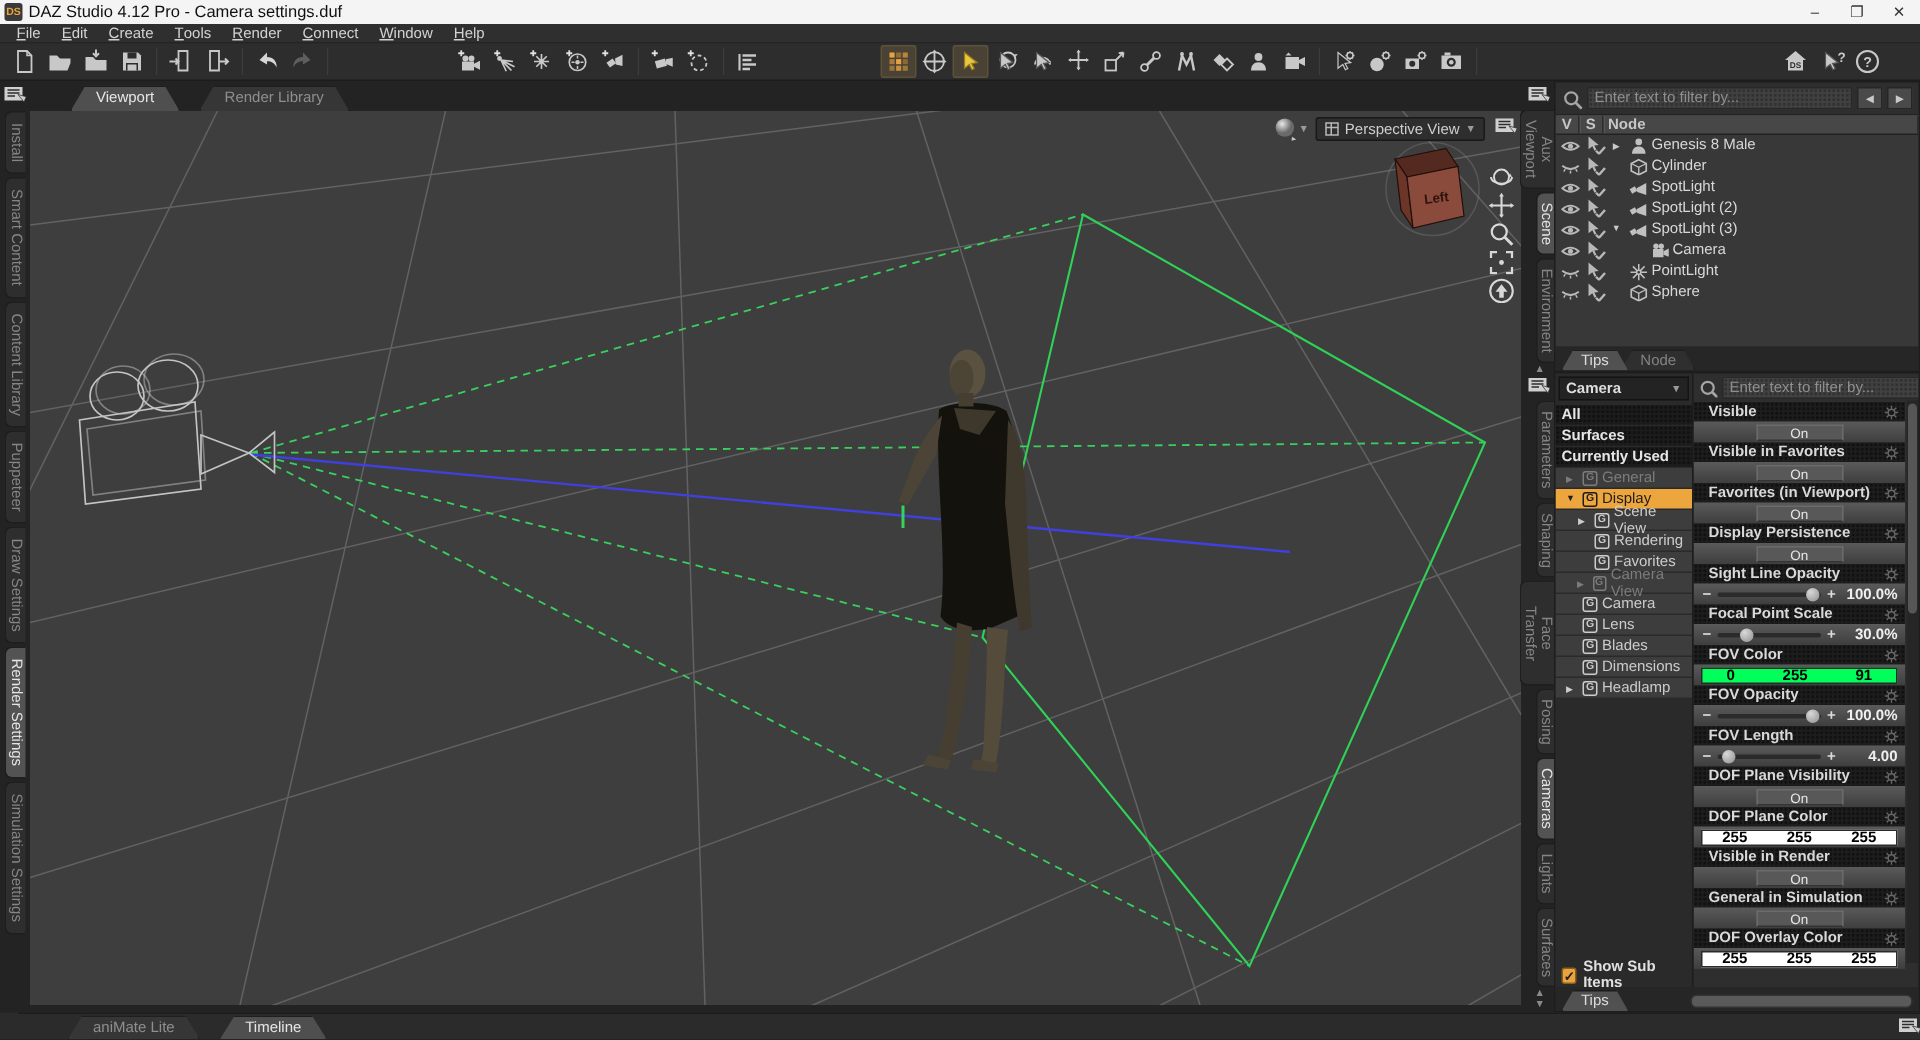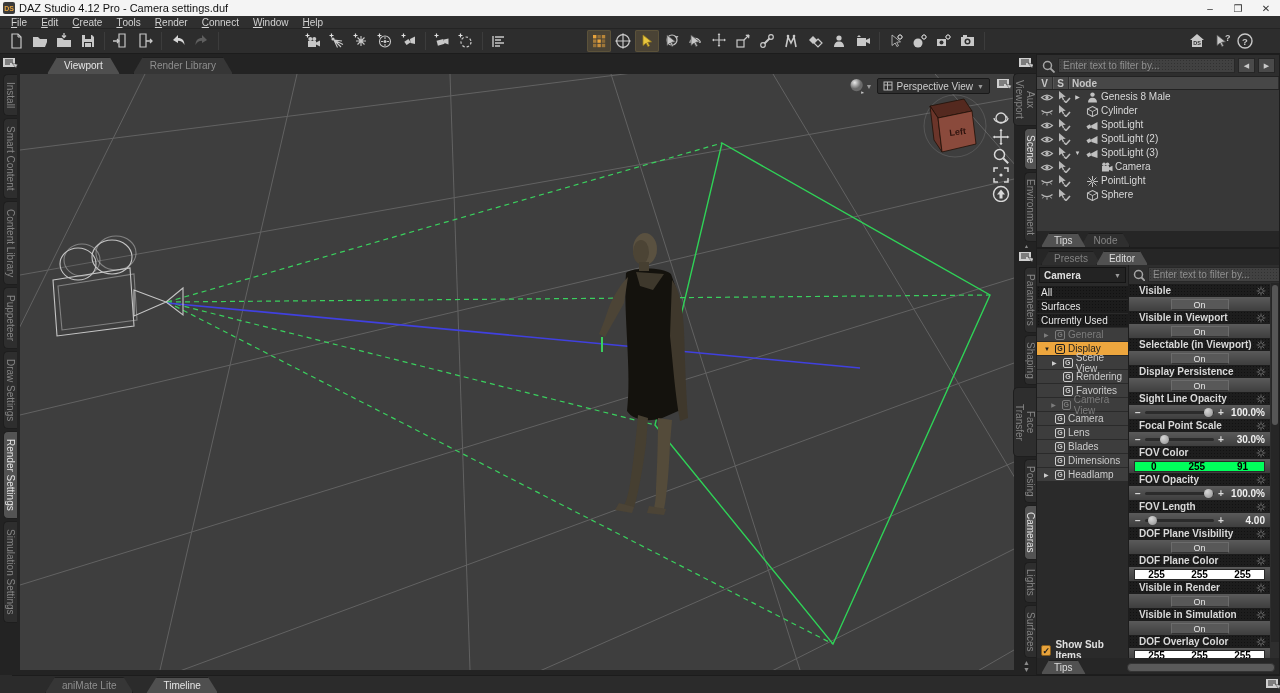--- a/index.html
+++ b/index.html
@@ -82,21 +82,21 @@
   .mini-tabs { height:16px; background:#262626; display:flex; align-items:flex-end; padding-left:4px; }
   .mini-tab { height:14px; padding:1px 12px 0 12px; background:#2f2f2f; color:#838383; border:1px solid #1d1d1d; border-bottom:none; clip-path:polygon(8px 0, calc(100% - 8px) 0, 100% 100%, 0 100%); margin-right:-5px; font-size:10px; }
   .mini-tab.active { background:#515151; color:#dcdcdc; z-index:2;margin-top:48px; }
 
   
   #g2-body { flex:1; display:flex; overflow:hidden; }
   #cat-col { width:92px; display:flex; flex-direction:column; background:#2a2a2a; border-right:1px solid #1d1d1d; }
   #scope-dd { height:16px; margin:2px 2px 3px 2px; background:#232323; border:1px solid #141414; display:flex; align-items:center; padding:0 4px; color:#dedede; font-weight:bold; }
   #scope-dd .dd-arrow { margin-left:auto; }
   .cat-row { height:13px; margin-bottom:1px; display:flex; align-items:center; gap:3px; padding-left:4px; background:#3d3d3d; color:#cccccc; }
-  .cat-row.plain { background:#1c1c1c; color:#e6e6e6; font-weight:normal; background-image:radial-gradient(#00000066 1px, transparent 1px); background-size:3px 3px; }
+  .cat-row.plain { background:#1c1c1c; color:#e6e6e6; font-weight:bold; background-image:radial-gradient(#00000066 1px, transparent 1px); background-size:3px 3px; }
   .cat-row.selected { background:#eda63e; color:#1d1d1d; }
   .cat-row.dim { color:#7c7c7c; }
   .cat-row .expander { width:8px; font-size:6px; }
   .cat-row .gicon { width:10px; height:10px; border:1px solid currentColor; border-radius:2px; display:flex; align-items:center; justify-content:center; font-size:7px; font-weight:bold; }
   #show-sub { margin-top:auto; height:16px; display:flex; align-items:center; gap:4px; padding-left:4px; color:#e0e0e0; font-weight:bold; }
   #show-sub .chk { width:11px; height:11px; background:#e9a43c; border:1px solid #8a5f1d; border-radius:2px; color:#222; font-size:9px; line-height:10px; text-align:center; font-weight:bold; }
 
   #prop-col { flex:1; position:relative; display:flex; flex-direction:column; overflow:hidden; }
   #prop-filter { display:flex; align-items:center; gap:3px; padding:2px 10px 2px 3px; }
   #props { flex:1; overflow:hidden; margin-right:9px; }
@@ -813,24 +813,20 @@
             <div class="vtab" style="margin: 1px 0px 1px 2px; padding: 6px 0px;">Parameters</div>
             <div class="vtab" style="margin: 1px 0px 1px 2px; padding: 6px 0px;">Shaping</div>
             <div class="vtab" style="margin: 1px 0px 1px 2px; padding: 6px 0px;">Face Transfer</div>
             <div class="vtab" style="margin: 1px 0px 1px 2px; padding: 6px 0px;">Posing</div>
             <div class="vtab active" style="margin: 1px 0px 1px 2px; padding: 6px 0px;">Cameras</div>
             <div class="vtab" style="margin: 1px 0px 1px 2px; padding: 6px 0px;">Lights</div>
             <div class="vtab" style="margin: 1px 0px 1px 2px; padding: 6px 0px;">Surfaces</div>
             <div class="strip-arrows">▲<br>▼</div>
           </div>
         <div class="dock-content">
-          <div class="mini-tabs" id="g2-tabs">
-              <div class="mini-tab">Presets</div>
-              <div class="mini-tab active">Editor</div>
-            </div>
           <div id="g2-body">
             <div id="cat-col">
               <div id="scope-dd">
                 <span>Camera</span>
                 <span class="dd-arrow">▼</span>
               </div>
               <div id="cat-list">
                   <div class="cat-row plain">
                     <span>All</span>
                   </div>
@@ -932,35 +928,35 @@
                           <path d="M6 1.5v2 M6 8.5v2 M1.5 6h2 M8.5 6h2 M2.8 2.8l1.4 1.4 M7.8 7.8l1.4 1.4 M9.2 2.8L7.8 4.2 M4.2 7.8L2.8 9.2" stroke="#9a9a9a" stroke-width="0.9"></path>
                         </svg>
                       </span>
                     </div>
                     <div class="prop-ctl">
                       <div class="tgl-chip">On</div>
                     </div>
                   </div>
                   <div class="prop">
                     <div class="prop-head">
-                      <span>Visible in Viewport</span>
+                      <span>Visible in Favorites</span>
                       <span class="gear">
                         <svg class="ic" width="12" height="12" viewBox="0 0 12 12">
                           <circle cx="6" cy="6" r="2.2" fill="none" stroke="#9a9a9a" stroke-width="1"></circle>
                           <path d="M6 1.5v2 M6 8.5v2 M1.5 6h2 M8.5 6h2 M2.8 2.8l1.4 1.4 M7.8 7.8l1.4 1.4 M9.2 2.8L7.8 4.2 M4.2 7.8L2.8 9.2" stroke="#9a9a9a" stroke-width="0.9"></path>
                         </svg>
                       </span>
                     </div>
                     <div class="prop-ctl">
                       <div class="tgl-chip">On</div>
                     </div>
                   </div>
                   <div class="prop">
                     <div class="prop-head">
-                      <span>Selectable (in Viewport)</span>
+                      <span>Favorites (in Viewport)</span>
                       <span class="gear">
                         <svg class="ic" width="12" height="12" viewBox="0 0 12 12">
                           <circle cx="6" cy="6" r="2.2" fill="none" stroke="#9a9a9a" stroke-width="1"></circle>
                           <path d="M6 1.5v2 M6 8.5v2 M1.5 6h2 M8.5 6h2 M2.8 2.8l1.4 1.4 M7.8 7.8l1.4 1.4 M9.2 2.8L7.8 4.2 M4.2 7.8L2.8 9.2" stroke="#9a9a9a" stroke-width="0.9"></path>
                         </svg>
                       </span>
                     </div>
                     <div class="prop-ctl">
                       <div class="tgl-chip">On</div>
                     </div>
@@ -1114,21 +1110,21 @@
                           <path d="M6 1.5v2 M6 8.5v2 M1.5 6h2 M8.5 6h2 M2.8 2.8l1.4 1.4 M7.8 7.8l1.4 1.4 M9.2 2.8L7.8 4.2 M4.2 7.8L2.8 9.2" stroke="#9a9a9a" stroke-width="0.9"></path>
                         </svg>
                       </span>
                     </div>
                     <div class="prop-ctl">
                       <div class="tgl-chip">On</div>
                     </div>
                   </div>
                   <div class="prop">
                     <div class="prop-head">
-                      <span>Visible in Simulation</span>
+                      <span>General in Simulation</span>
                       <span class="gear">
                         <svg class="ic" width="12" height="12" viewBox="0 0 12 12">
                           <circle cx="6" cy="6" r="2.2" fill="none" stroke="#9a9a9a" stroke-width="1"></circle>
                           <path d="M6 1.5v2 M6 8.5v2 M1.5 6h2 M8.5 6h2 M2.8 2.8l1.4 1.4 M7.8 7.8l1.4 1.4 M9.2 2.8L7.8 4.2 M4.2 7.8L2.8 9.2" stroke="#9a9a9a" stroke-width="0.9"></path>
                         </svg>
                       </span>
                     </div>
                     <div class="prop-ctl">
                       <div class="tgl-chip">On</div>
                     </div>

